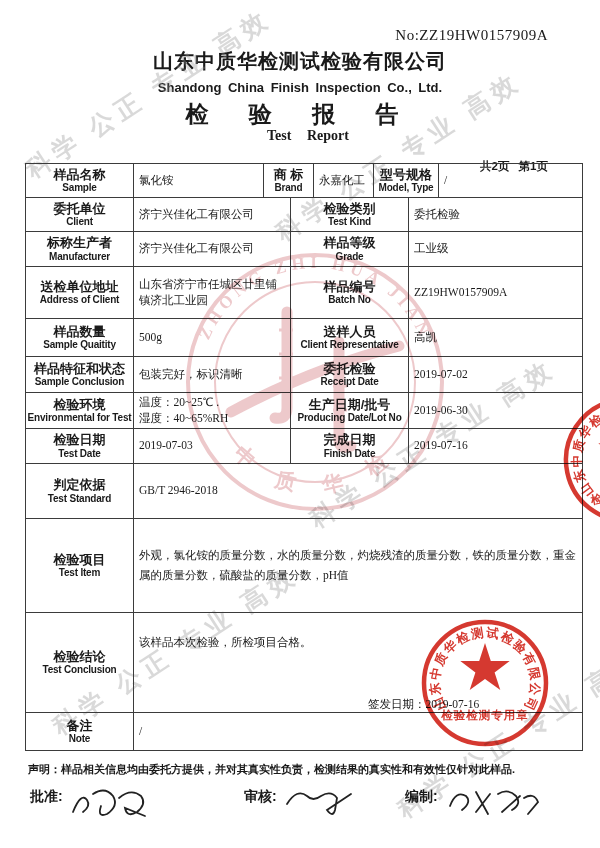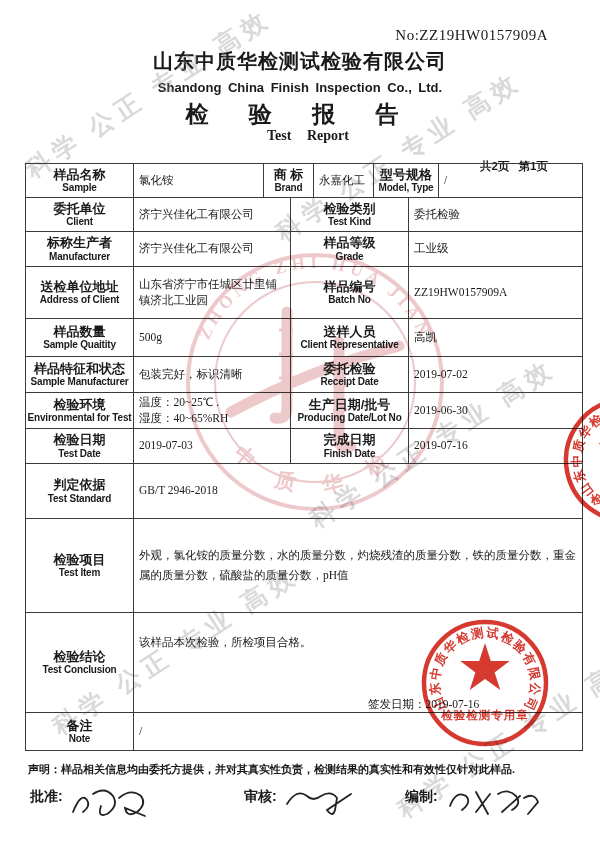--- a/index.html
+++ b/index.html
@@ -185,21 +185,21 @@
         <td class="val">500g</td>
         <td class="lbl">
               <span class="cn">送样人员</span>
               <span class="en">Client Representative</span>
             </td>
         <td class="val">高凯</td>
       </tr>
       <tr class="h36">
         <td class="lbl">
               <span class="cn">样品特征和状态</span>
-              <span class="en">Sample Manufacturer</span>
+              <span class="en">Sample Conclusion</span>
             </td>
         <td class="val">包装完好，标识清晰</td>
         <td class="lbl">
               <span class="cn">委托检验</span>
               <span class="en">Receipt Date</span>
             </td>
         <td class="val">2019-07-02</td>
       </tr>
       <tr class="h36">
         <td class="lbl">

